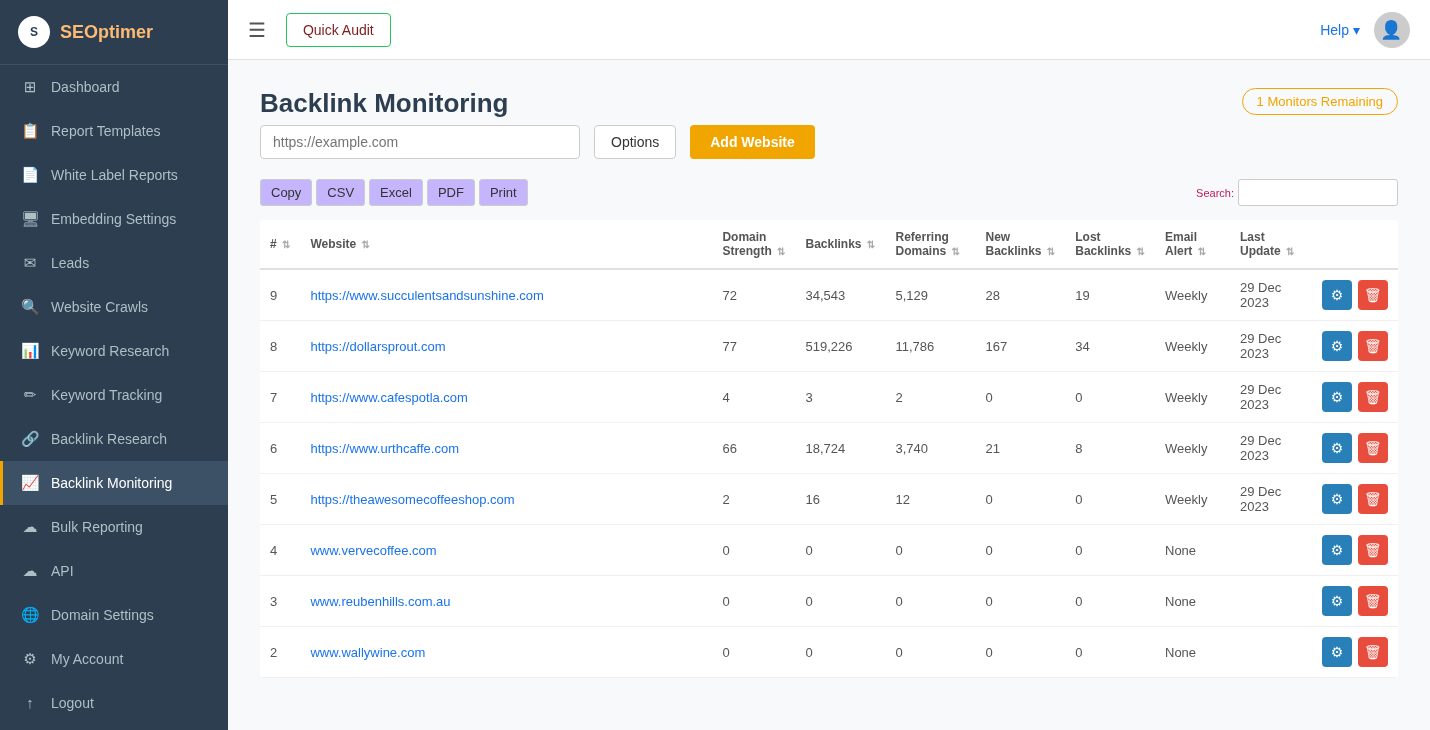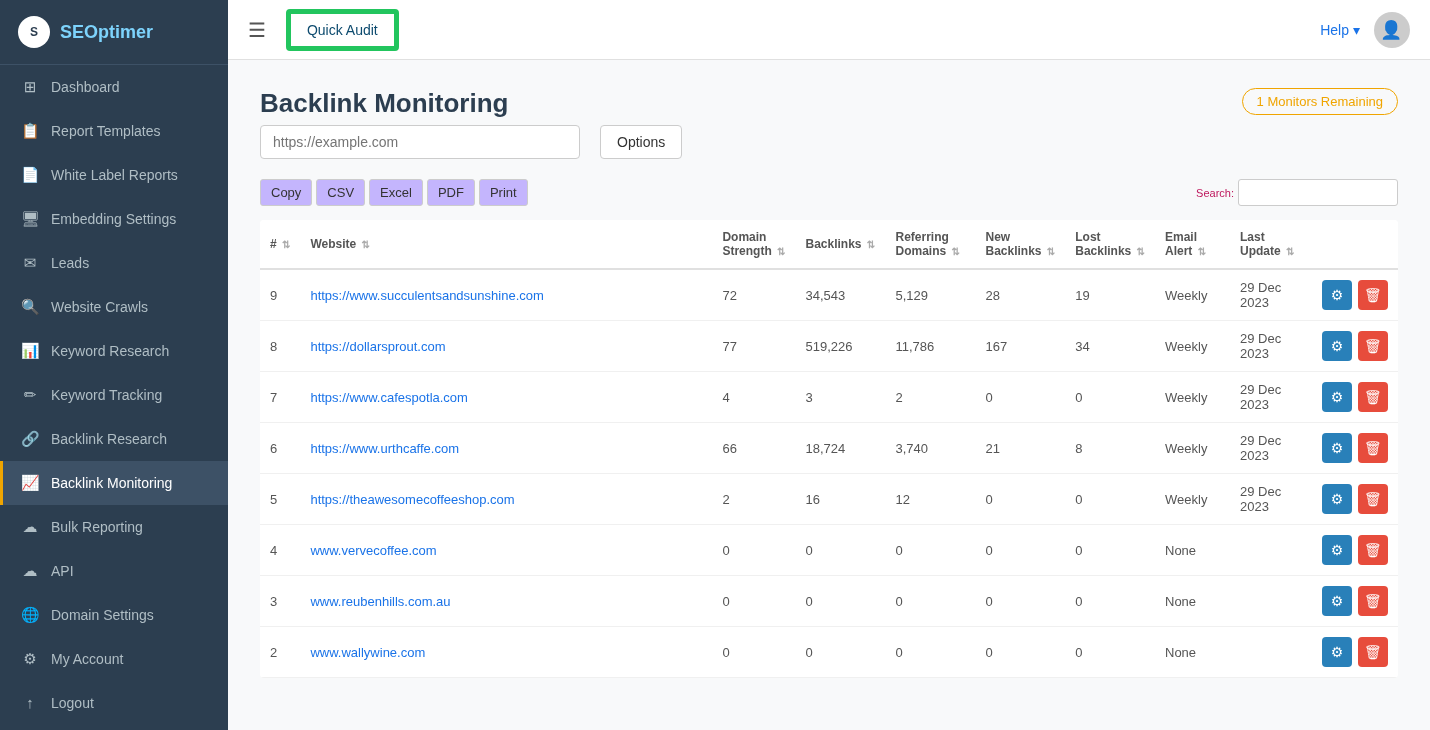--- a/index.html
+++ b/index.html
@@ -23,21 +23,21 @@
       gap: 10px;
       border-bottom: 1px solid #3d5166;
     }
     .logo-icon {
       width: 32px; height: 32px;
       background: #fff;
       border-radius: 50%;
       display: flex; align-items: center; justify-content: center;
       font-weight: bold; color: #2c3e50; font-size: 12px;
     }
-    .logo-text { color: #7dd3fc; font-size: 18px; font-weight: 700; }
+    .logo-text { color: #fdba74; font-size: 18px; font-weight: 700; }
     .nav-item {
       display: flex;
       align-items: center;
       gap: 12px;
       padding: 13px 18px;
       cursor: pointer;
       color: #b0bec5;
       font-size: 14px;
       border-left: 3px solid transparent;
       transition: background 0.15s;
@@ -60,27 +60,27 @@
     #url-input {
       border: 1px solid #ccc;
       border-radius: 4px;
       padding: 8px 12px;
       width: 320px;
       font-size: 14px;
       color: #333;
       outline: none;
     }
     #quick-audit-btn {
-      border: 5px solid #22c55e;
+      border: 1px solid #22c55e;
       background: #fff;
       border-radius: 4px;
       padding: 8px 16px;
       cursor: pointer;
       font-size: 14px;
-      color: #0c4a6e;
+      color: #7f1d1d;
     }
     .topbar-right { margin-left: auto; display: flex; align-items: center; gap: 14px; }
     .help-btn { color: #1a73e8; font-size: 14px; cursor: pointer; display: flex; align-items: center; gap: 4px; }
     .avatar-icon { width: 36px; height: 36px; border-radius: 50%; background: #ccc; display: flex; align-items: center; justify-content: center; font-size: 18px; color: #666; cursor: pointer; }
 
     
     #main {
       flex: 1;
       display: flex;
       flex-direction: column;
@@ -105,21 +105,21 @@
       border-radius: 20px;
       padding: 5px 14px;
       font-size: 13px;
       white-space: nowrap;
     }
     .page-subtitle { color: #7f8c8d; font-size: 13px; margin-bottom: 18px; }
 
     
     .add-website-row {
       display: flex;
-      gap: 20px;
+      gap: 14px;
       margin-bottom: 20px;
     }
     #website-url-input {
       border: 1px solid #ccc;
       border-radius: 4px;
       padding: 8px 12px;
       width: 320px;
       font-size: 14px;
       outline: none;
       color: #999;
@@ -316,20 +316,21 @@
     <div class="page-header">
       <div>
         <h1 class="page-title">Backlink Monitoring</h1>
       </div>
       <div class="monitors-badge">1 Monitors Remaining</div>
     </div>
 
     <div class="add-website-row">
       <input type="text" id="website-url-input" placeholder="https://example.com" style="">
       <button class="options-btn">Options</button>
+      <button class="add-website-btn">Add Website</button>
     </div>
 
     <div class="table-toolbar">
       <button class="export-btn">Copy</button>
       <button class="export-btn">CSV</button>
       <button class="export-btn">Excel</button>
       <button class="export-btn">PDF</button>
       <button class="export-btn">Print</button>
       <span class="search-label">Search:</span>
       <input class="search-input" type="text" style="">

